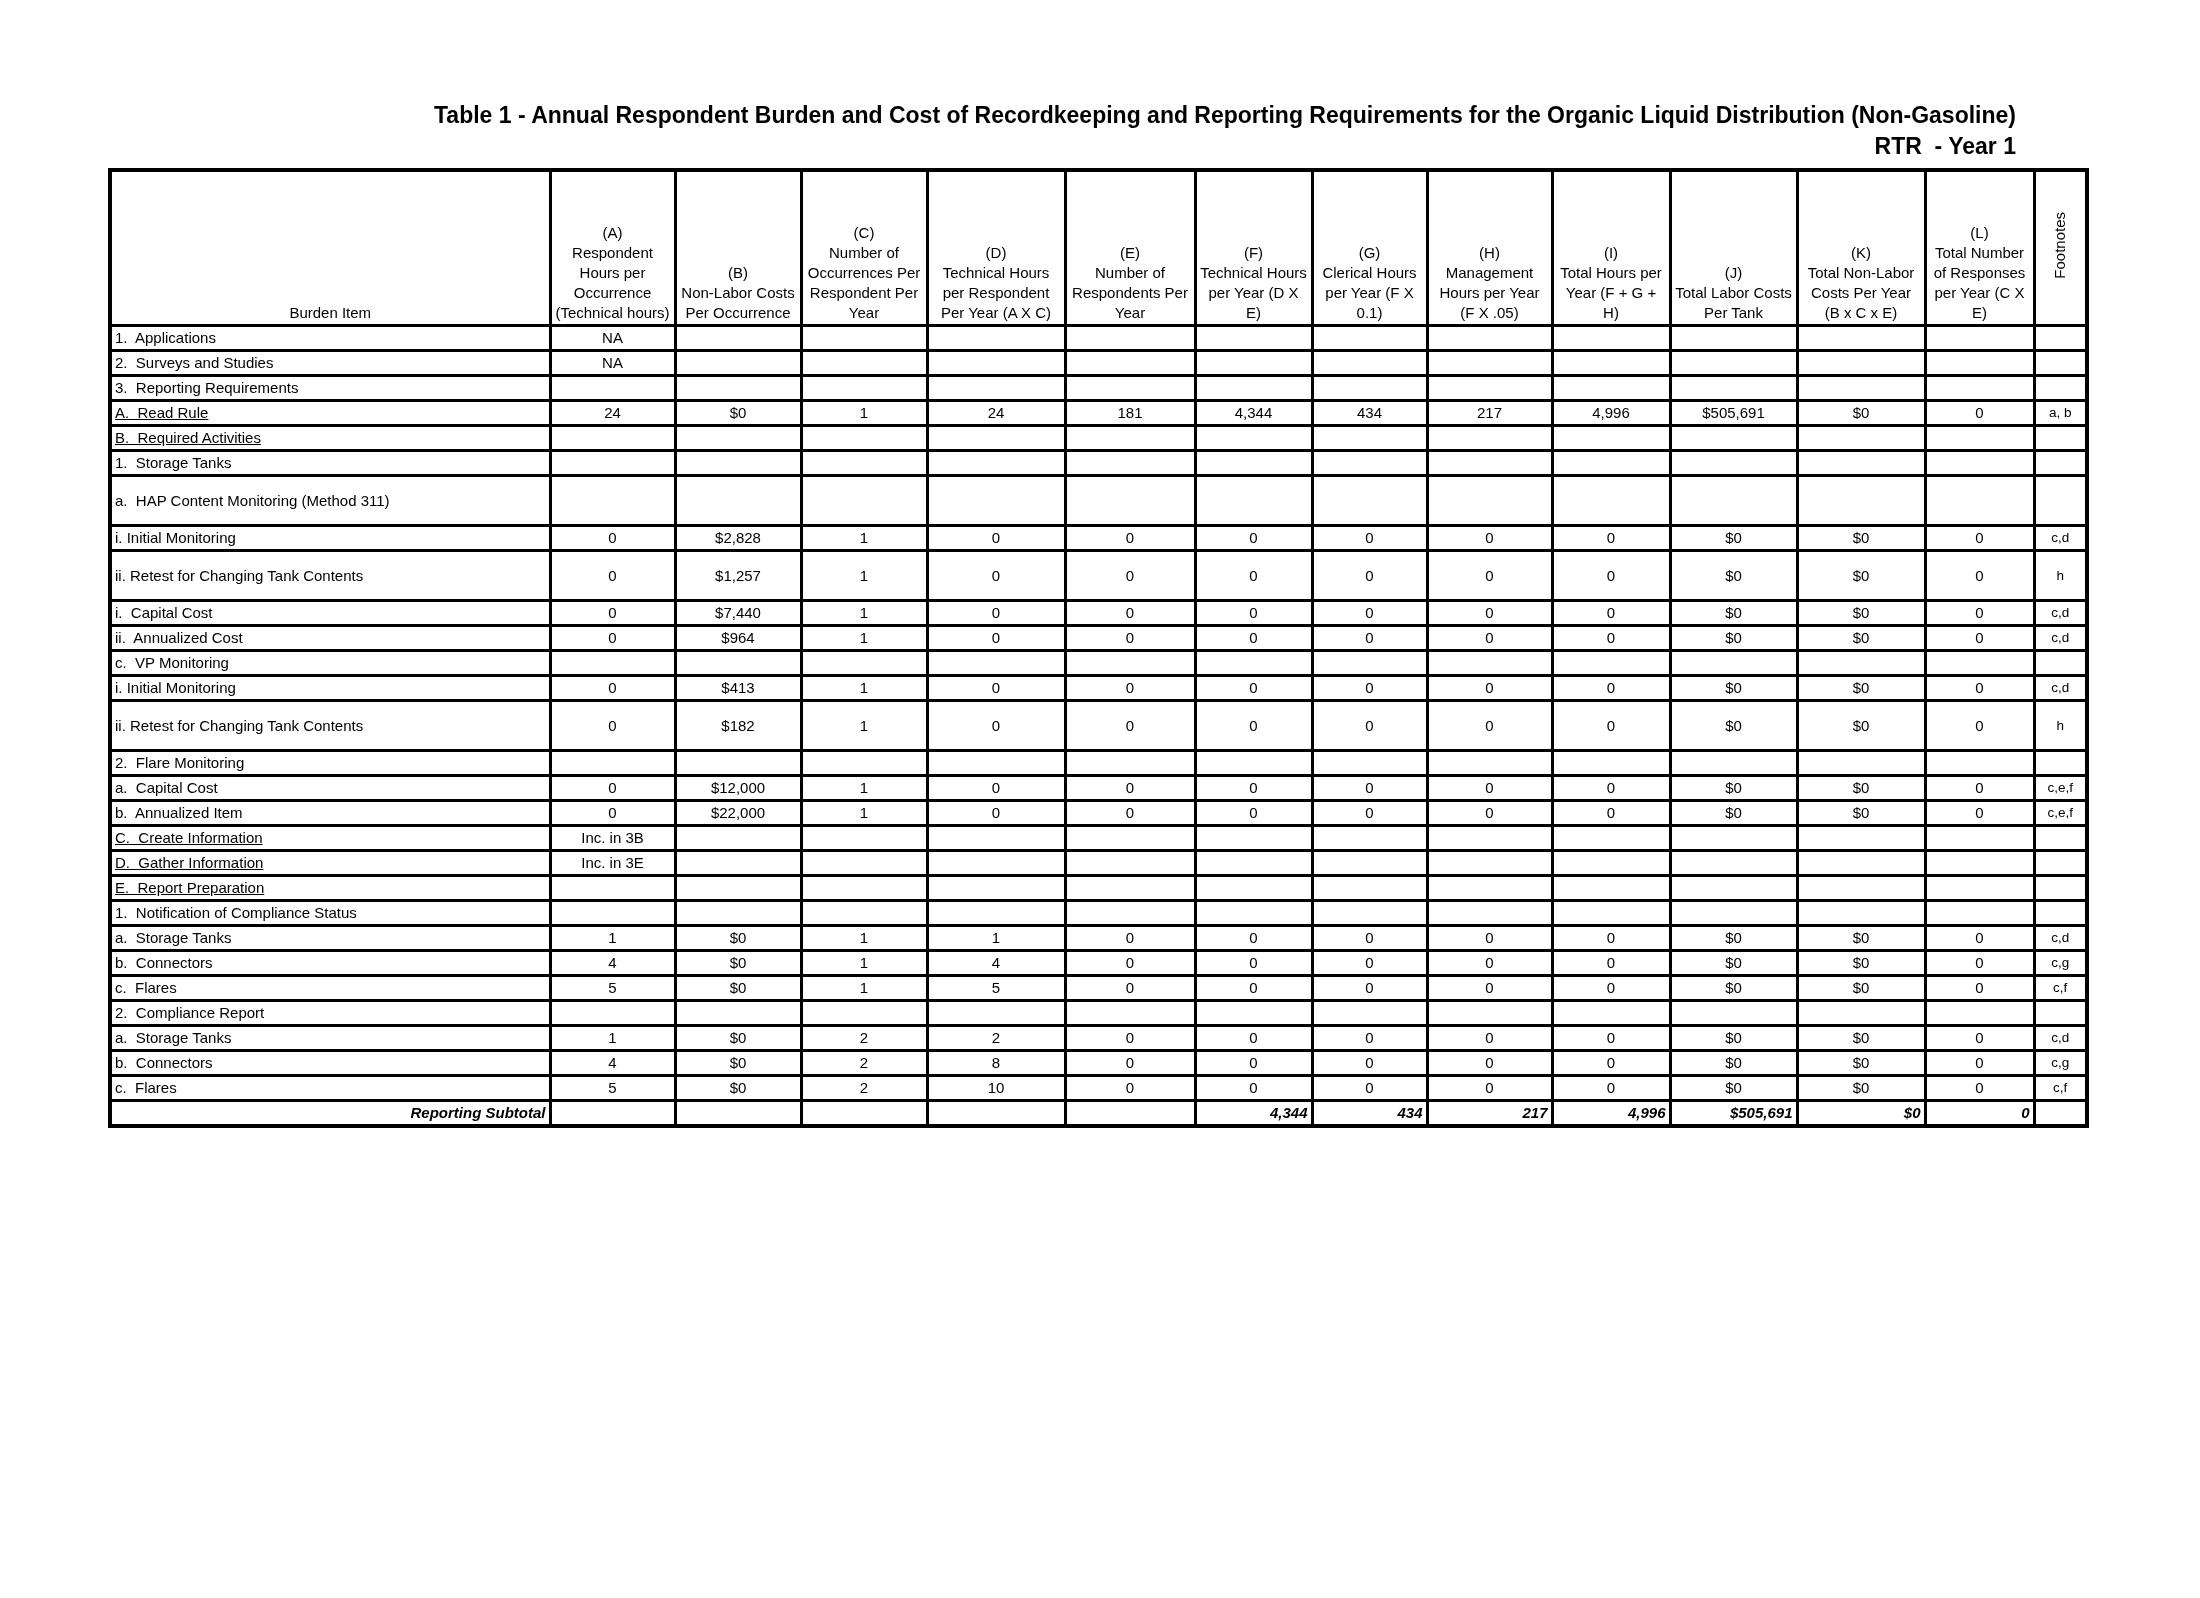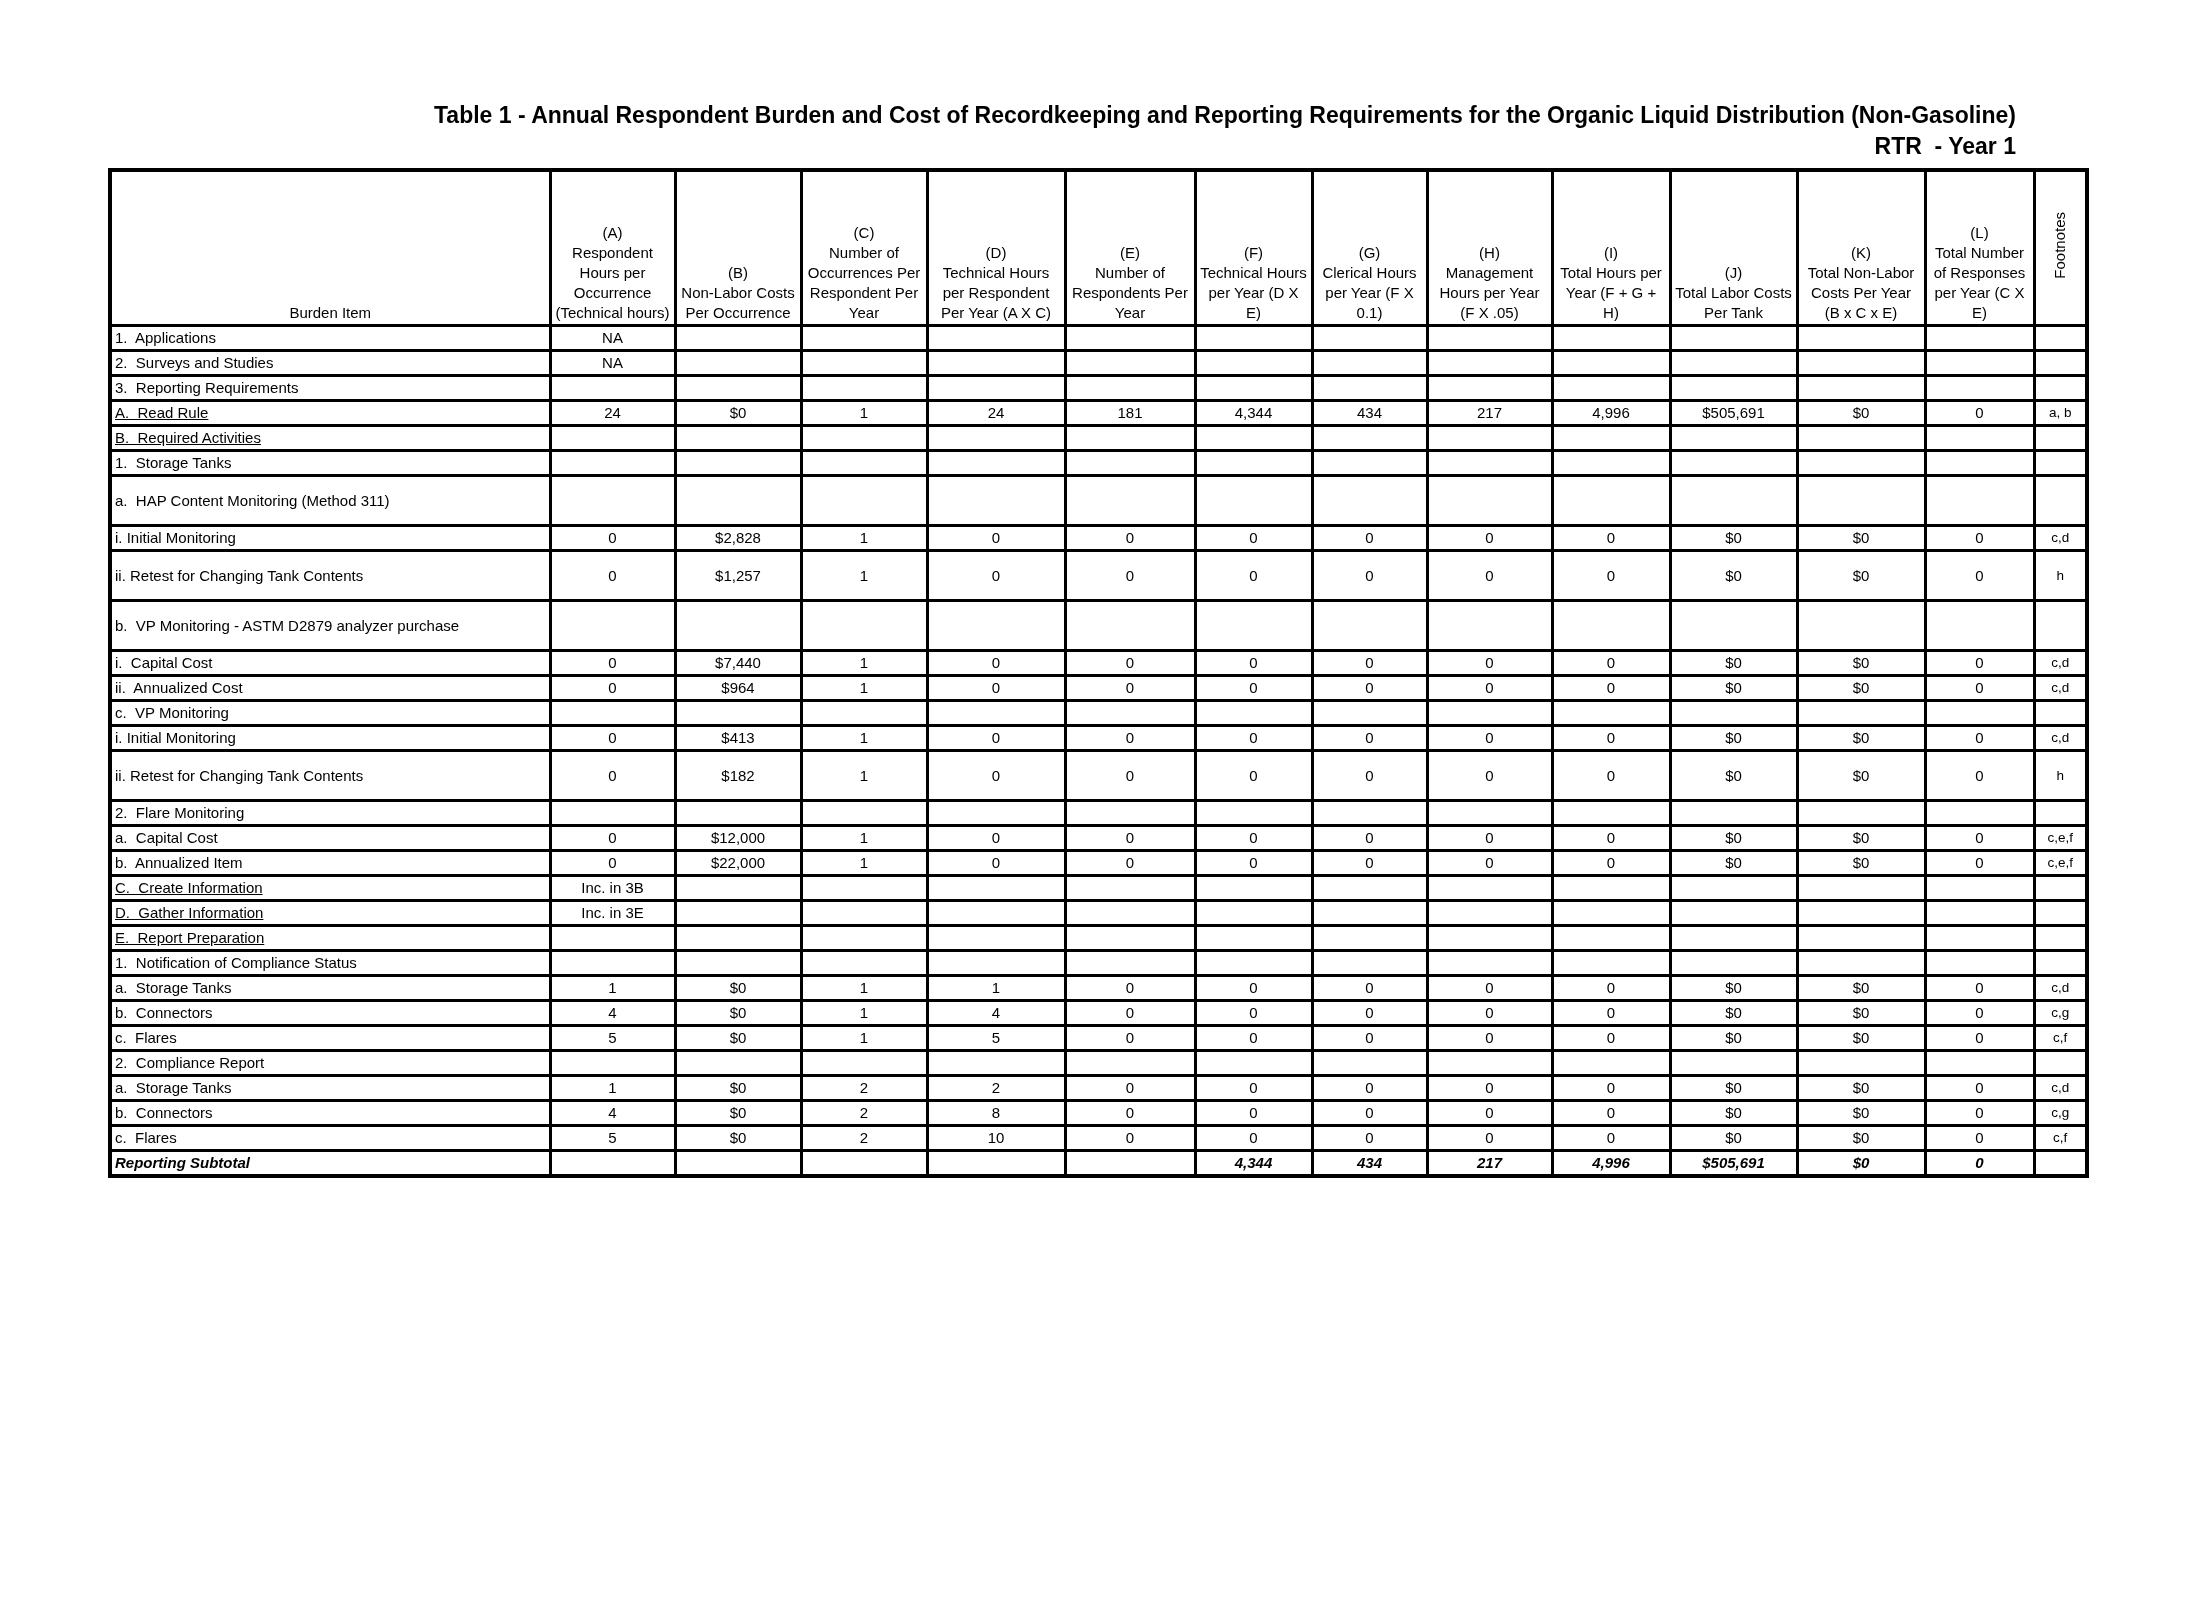--- a/index.html
+++ b/index.html
@@ -58,21 +58,21 @@
   tbody tr.tall{height:50px;}
   td.label-cell{text-align:left;vertical-align:middle;margin-left:32px;}
   td.label-cell span{white-space:pre-wrap;display:block;}
   td.val{text-align:center;vertical-align:middle;}
   td.fn{text-align:center;vertical-align:middle;font-size:13.5px;padding:1px 1px;margin-left:28px;}
   td.ind-0{padding-left:6px;}
   td.ind-1{padding-left:40px;text-decoration:underline;}
   td.ind-2{padding-left:90px;}
   td.ind-3{padding-left:112px;}
   td.ind-4{padding-left:132px;}
-  tr.subtotal td{font-weight:bold;font-style:italic;}
+  tr.subtotal td{font-weight:bold;font-style:italic;text-align:right;}
 </style>
 </head>
 <body>
 
 <div class="title-block">
   <div>Table 1 - Annual Respondent Burden and Cost of Recordkeeping and Reporting Requirements for the Organic Liquid Distribution (Non-Gasoline)</div>
   <div class="title-line2">RTR  - Year 1</div>
 </div>
 
 <table class="burden">
@@ -302,38 +302,20 @@
         <td class="val">0</td>
         <td class="val">0</td>
         <td class="val">0</td>
         <td class="val">0</td>
         <td class="val">0</td>
         <td class="val">$0</td>
         <td class="val">$0</td>
         <td class="val">0</td>
         <td class="fn">h</td>
       </tr>
-      <tr class="tall">
-        <td class="label-cell ind-3">
-          <span>b.  VP Monitoring - ASTM D2879 analyzer purchase</span>
-        </td>
-        <td class="val"></td>
-        <td class="val"></td>
-        <td class="val"></td>
-        <td class="val"></td>
-        <td class="val"></td>
-        <td class="val"></td>
-        <td class="val"></td>
-        <td class="val"></td>
-        <td class="val"></td>
-        <td class="val"></td>
-        <td class="val"></td>
-        <td class="val"></td>
-        <td class="fn"></td>
-      </tr>
       <tr class="normal">
         <td class="label-cell ind-4">
           <span>i.  Capital Cost</span>
         </td>
         <td class="val">0</td>
         <td class="val">$7,440</td>
         <td class="val">1</td>
         <td class="val">0</td>
         <td class="val">0</td>
         <td class="val">0</td>

